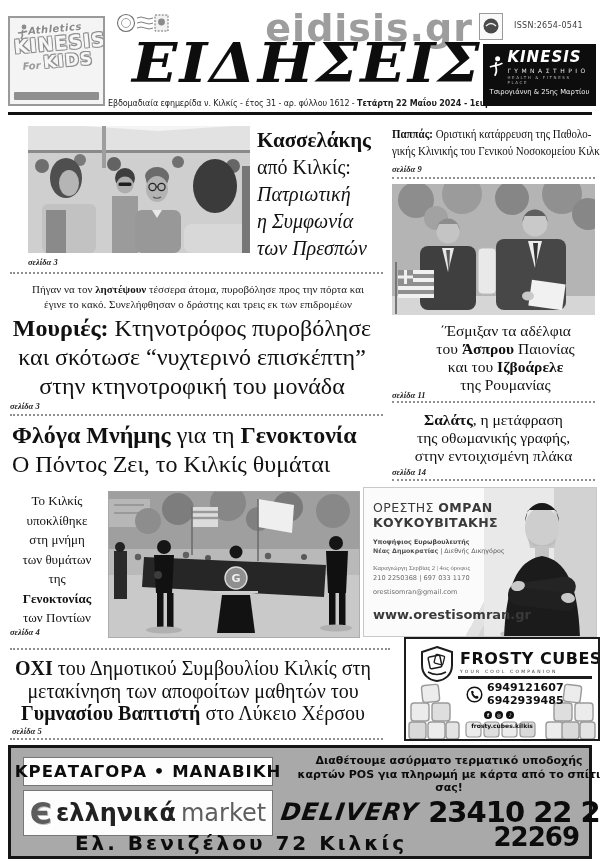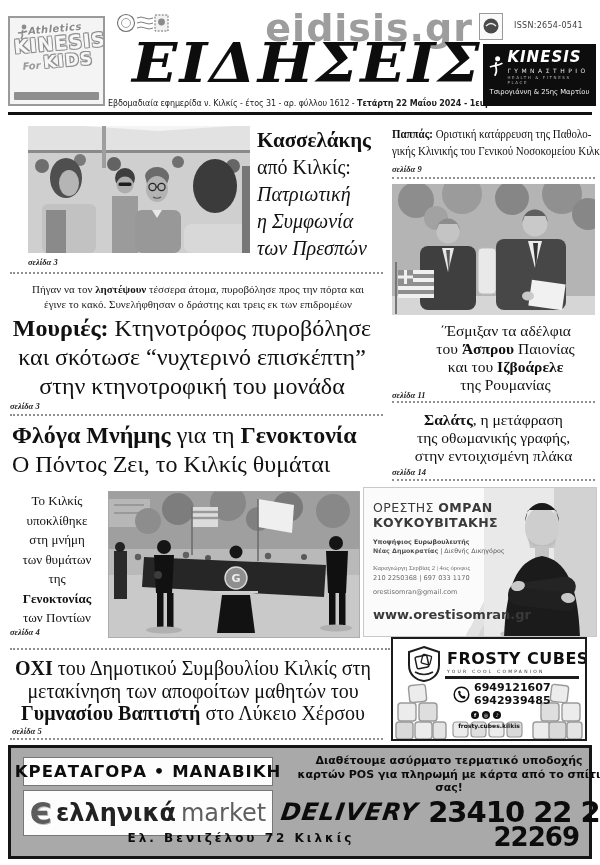--- a/index.html
+++ b/index.html
@@ -81,21 +81,21 @@
   .meat-label { font-weight:bold; font-size:16.5px; letter-spacing:1px; color:#0d0d0d; }
   .market-eps { font-weight:bold; font-size:30px; color:#5c5c5c; margin-right:4px;
                 text-shadow:1px 1px 0 #bbb; }
   .market-b { font-weight:bold; font-size:24px; color:#222; }
   .market-l { font-size:24px; color:#5e5e5e; margin-left:5px; }
   .pos-text { font-weight:bold; font-size:11px; line-height:13.5px; color:#0c0c0c; text-align:center; }
   .delivery { font-weight:bold; font-style:italic; font-size:24px; letter-spacing:1px;
               transform:skewX(-8deg); color:#0c0c0c; }
   .phone-big { font-weight:bold; font-size:29px; letter-spacing:-1px; color:#0c0c0c; }
   .phone-alt { font-weight:bold; font-size:26px; letter-spacing:-1px; color:#0c0c0c; text-align:right; }
-  .ad-addr { font-weight:bold; font-size:12px; letter-spacing:3px; color:#0d0d0d; text-align:center; }
+  .ad-addr { font-weight:bold; font-size:20px; letter-spacing:3px; color:#0d0d0d; text-align:center; }
 </style>
 </head>
 <body>
 
 <div class="page">
 
   <div class="abs kids-box" style="left:8px;top:16px;width:97px;height:90px;">
     <svg class="abs" style="left:5px;top:6px;" width="14" height="16" viewBox="0 0 14 16">
       <circle cx="9" cy="3" r="2.4" fill="#8d8d8d"></circle>
       <path d="M8,6 C5,9 10,10 6,15 M3,9 C6,8 9,9 12,7" stroke="#8d8d8d" stroke-width="1.6" fill="none"></path>
@@ -356,21 +356,21 @@
       <div class="om-name b nw">ΚΟΥΚΟΥΒΙΤΑΚΗΣ</div>
       <div class="om-small b nw" style="margin-top:8px;color:#444;">Υποψήφιος Ευρωβουλευτής</div>
       <div class="om-small nw"><span class="b">Νέας Δημοκρατίας</span><span> | Διεθνής Δικηγόρος</span></div>
       <div class="om-contact nw" style="margin-top:8px;font-family:Liberation Serif, serif;">Καραγεώργη Σερβίας 2 | 4ος όροφος</div>
       <div class="om-contact nw">210 2250368 | 697 033 1170</div>
       <div class="om-contact nw" style="margin-top:4px;">orestisomran@gmail.com</div>
       <div class="om-web nw" style="margin-top:10px;">www.orestisomran.gr</div>
     </div>
   </div>
 
-  <div class="abs frosty sans" style="left:391px;top:637px;width:196px;height:104px;">
+  <div class="abs frosty sans" style="left:404px;top:637px;width:196px;height:104px;">
     <svg class="abs" style="left:2px;top:42px;" width="52" height="60" viewBox="0 0 52 60">
       <g fill="#ececec" stroke="#9a9a9a" stroke-width="1.4">
         <rect x="14" y="4" width="17" height="17" rx="3" transform="rotate(-6 22 12)"></rect>
         <rect x="3" y="22" width="18" height="18" rx="3"></rect>
         <rect x="24" y="22" width="18" height="18" rx="3" fill="#dedede"></rect>
         <rect x="1" y="41" width="17" height="17" rx="3" fill="#d9d9d9"></rect>
         <rect x="20" y="41" width="17" height="17" rx="3"></rect>
         <rect x="38" y="41" width="13" height="17" rx="3" fill="#e4e4e4"></rect>
       </g>
     </svg>

